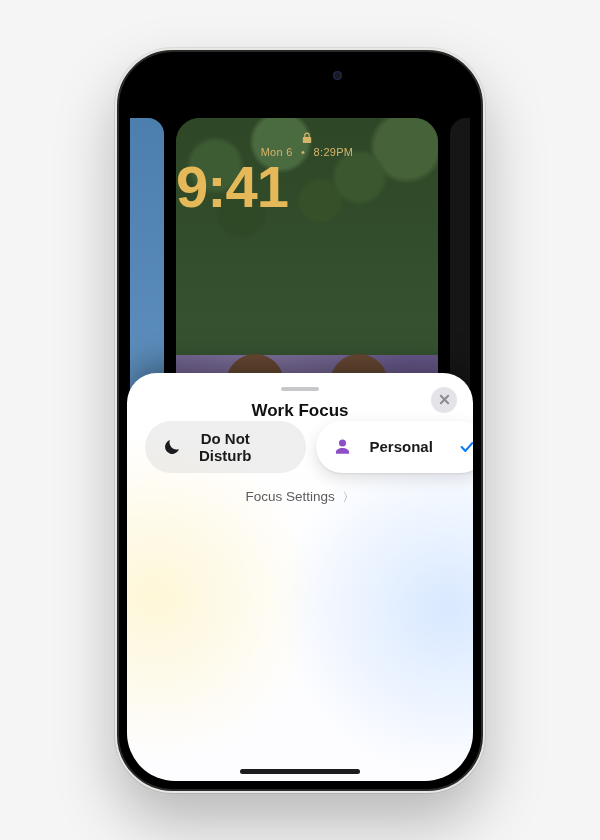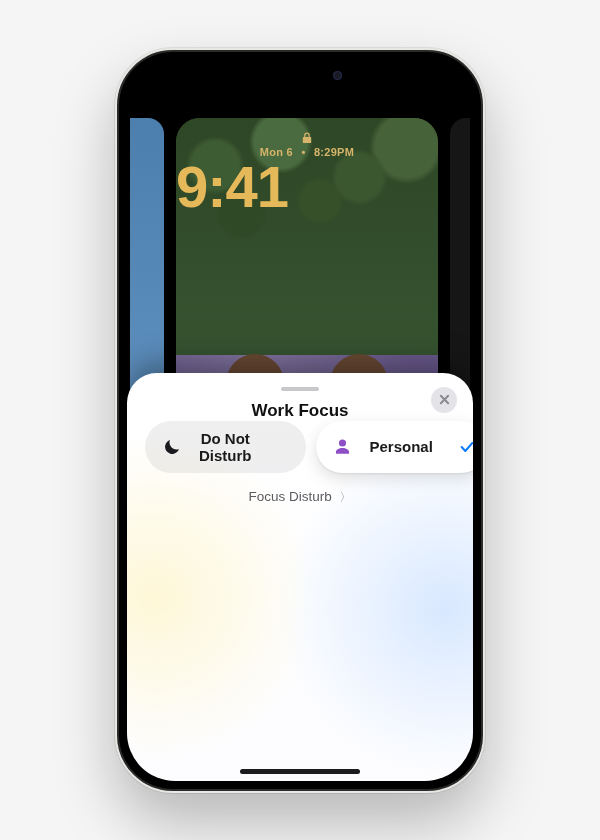--- a/index.html
+++ b/index.html
@@ -114,21 +114,21 @@
   .card-right {
     width: 20px; height: 565px;
     background: #161616;
     border-radius: 16px 0 0 16px;
   }
 
   .lock-date {
     position: absolute; top: 28px; left: 0; right: 0;
     text-align: center;
     color: #d6b46a;
-    font-size: 11px; font-weight: 700; letter-spacing: .3px;
+    font-size: 11px; font-weight: 400; letter-spacing: .3px;
   }
   .lock-date .dot { margin: 0 5px; }
   .lock-time {
     position: absolute; top: 40px; left: 0; right: 0;
     text-align: left;
     color: #e5b95a;
     font-size: 58px; font-weight: 700; letter-spacing: -1px;
     line-height: 1;
     font-family: -apple-system, "SF Pro Display", Arial, sans-serif;
   }
@@ -298,20 +298,20 @@
               </svg>
           </span>
           <span class="lbl">Work</span>
           <span class="chk"></span>
         </div>
 
 
       </div>
 
       <div class="footer">
-        <span>Focus Disturb</span>
+        <span>Focus Settings</span>
         <span class="chev">〉</span>
       </div>
     </div>
 
     <div class="home-indicator"></div>
   </div>
 </div>
 
 </body></html>

